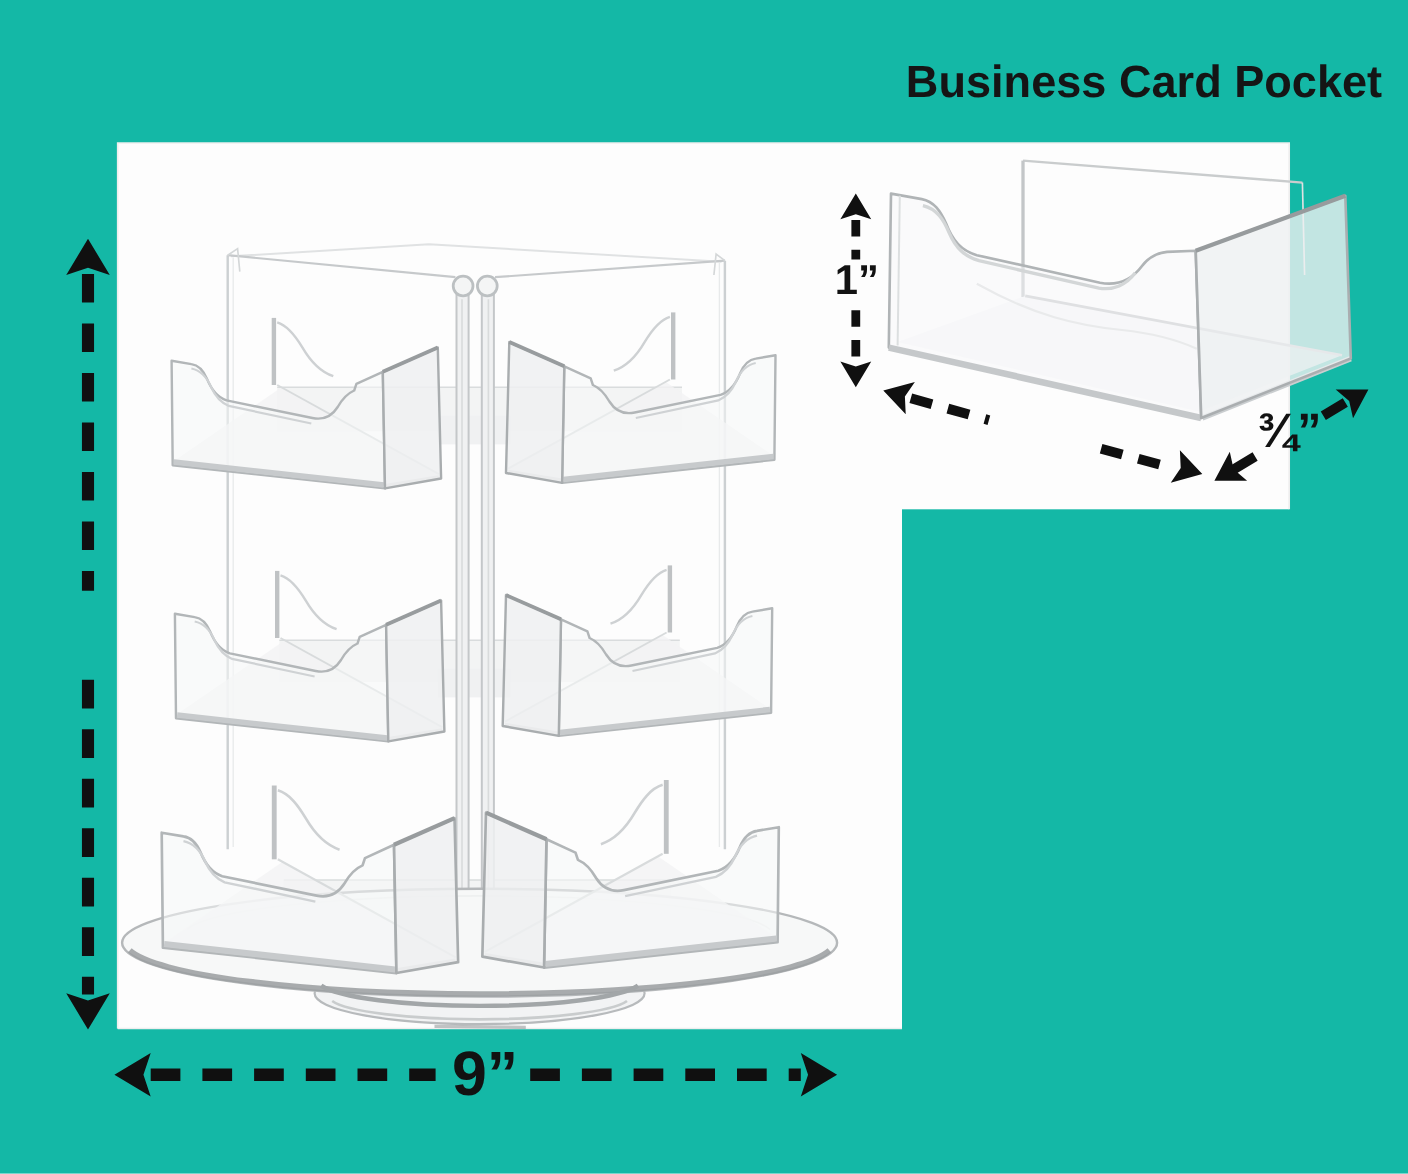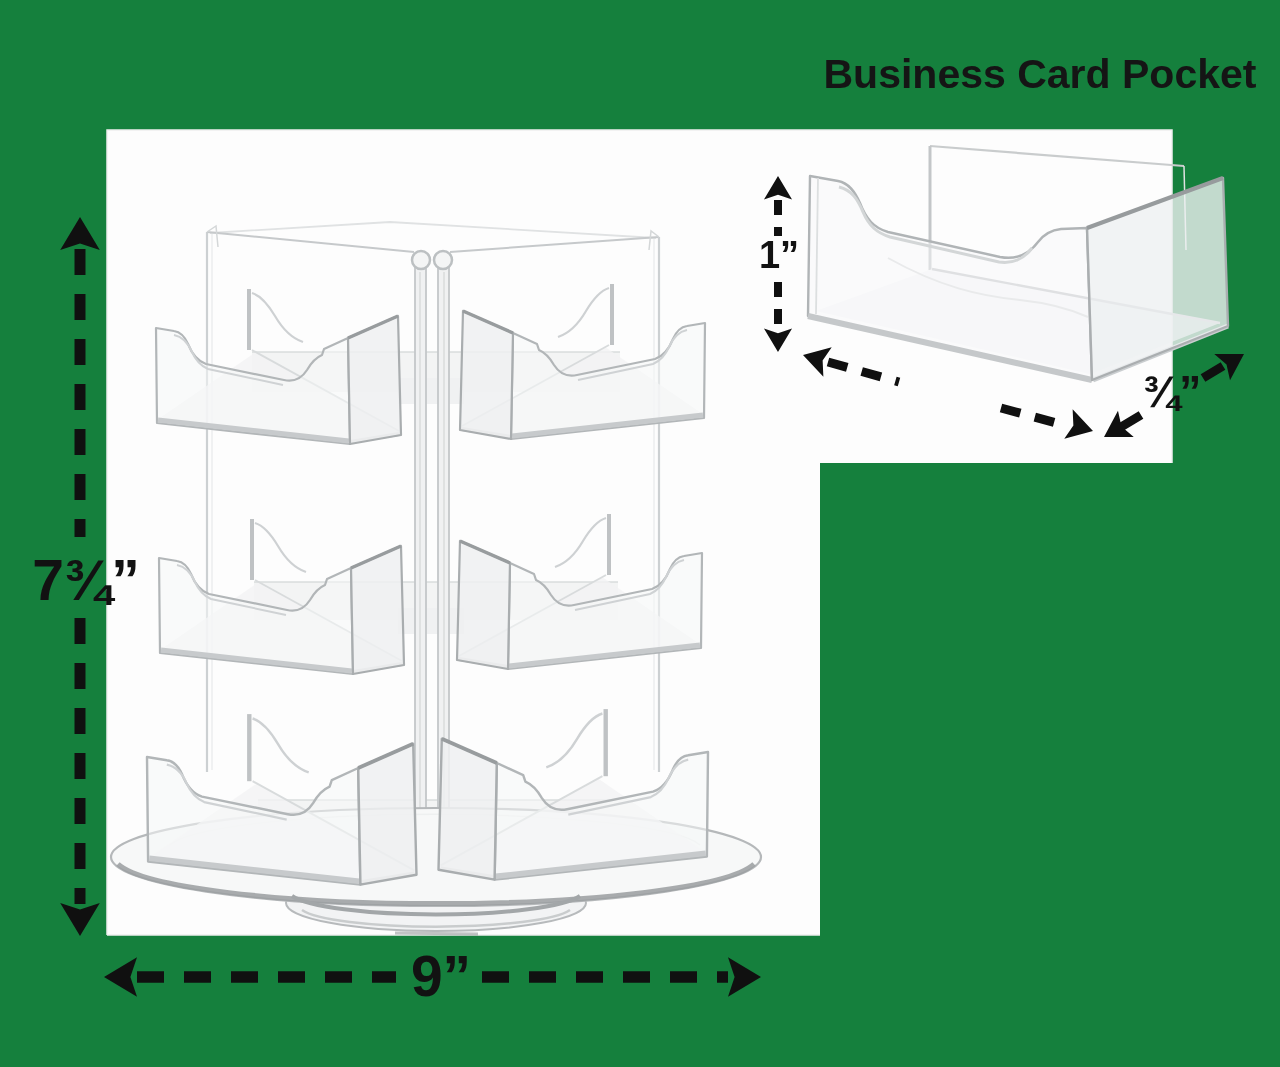--- a/index.html
+++ b/index.html
@@ -1,16 +1,16 @@
 <!DOCTYPE html>
 <html><head>
 <meta charset="utf-8">
 <style>
   html,body{margin:0;padding:0;background:#ffffff;}
-  #canvas{position:relative;width:1280px;height:1067px;background:#15803d;overflow:hidden;
+  #canvas{position:relative;width:1280px;height:1067px;background:#14b8a6;overflow:hidden;
           font-family:"Liberation Sans",sans-serif;}
   #scene{position:absolute;left:0;top:0;}
   .lab{position:absolute;color:#121212;font-weight:600;line-height:1;text-align:center;
        font-family:"Liberation Sans",sans-serif;white-space:nowrap;}
   #page-title{left:780px;top:54px;width:520px;font-size:41px;letter-spacing:0px;color:#151515;}
   #lab-h7{left:24px;top:552px;width:124px;font-size:57px;}
   #lab-w9{left:391px;top:948px;width:100px;font-size:57px;}
   #lab-p1{left:729px;top:236px;width:100px;font-size:38px;}
   #lab-p334{left:879px;top:375px;width:140px;font-size:40px;}
   #lab-p34{left:1112px;top:370px;width:120px;font-size:44px;}
@@ -137,18 +137,17 @@
     </g>
     <g>
       <use href="#ah" transform="translate(1104,437) rotate(149) scale(0.85)" stroke="none"></use>
       <use href="#ah" transform="translate(1244,354) rotate(-31) scale(0.85)" stroke="none"></use>
       <path d="M1121,427 L1141,415 M1203,378 L1223,366" stroke-width="9" fill="none"></path>
     </g>
   </g>
 </svg>
 
 <div class="lab" id="page-title">Business Card Pocket</div>
-<div class="lab" id="lab-h7">7¾”</div>
 <div class="lab" id="lab-w9">9”</div>
 <div class="lab" id="lab-p1">1”</div>
 <div class="lab" id="lab-p34">¾”</div>
 
 </div>
 
 </body></html>

